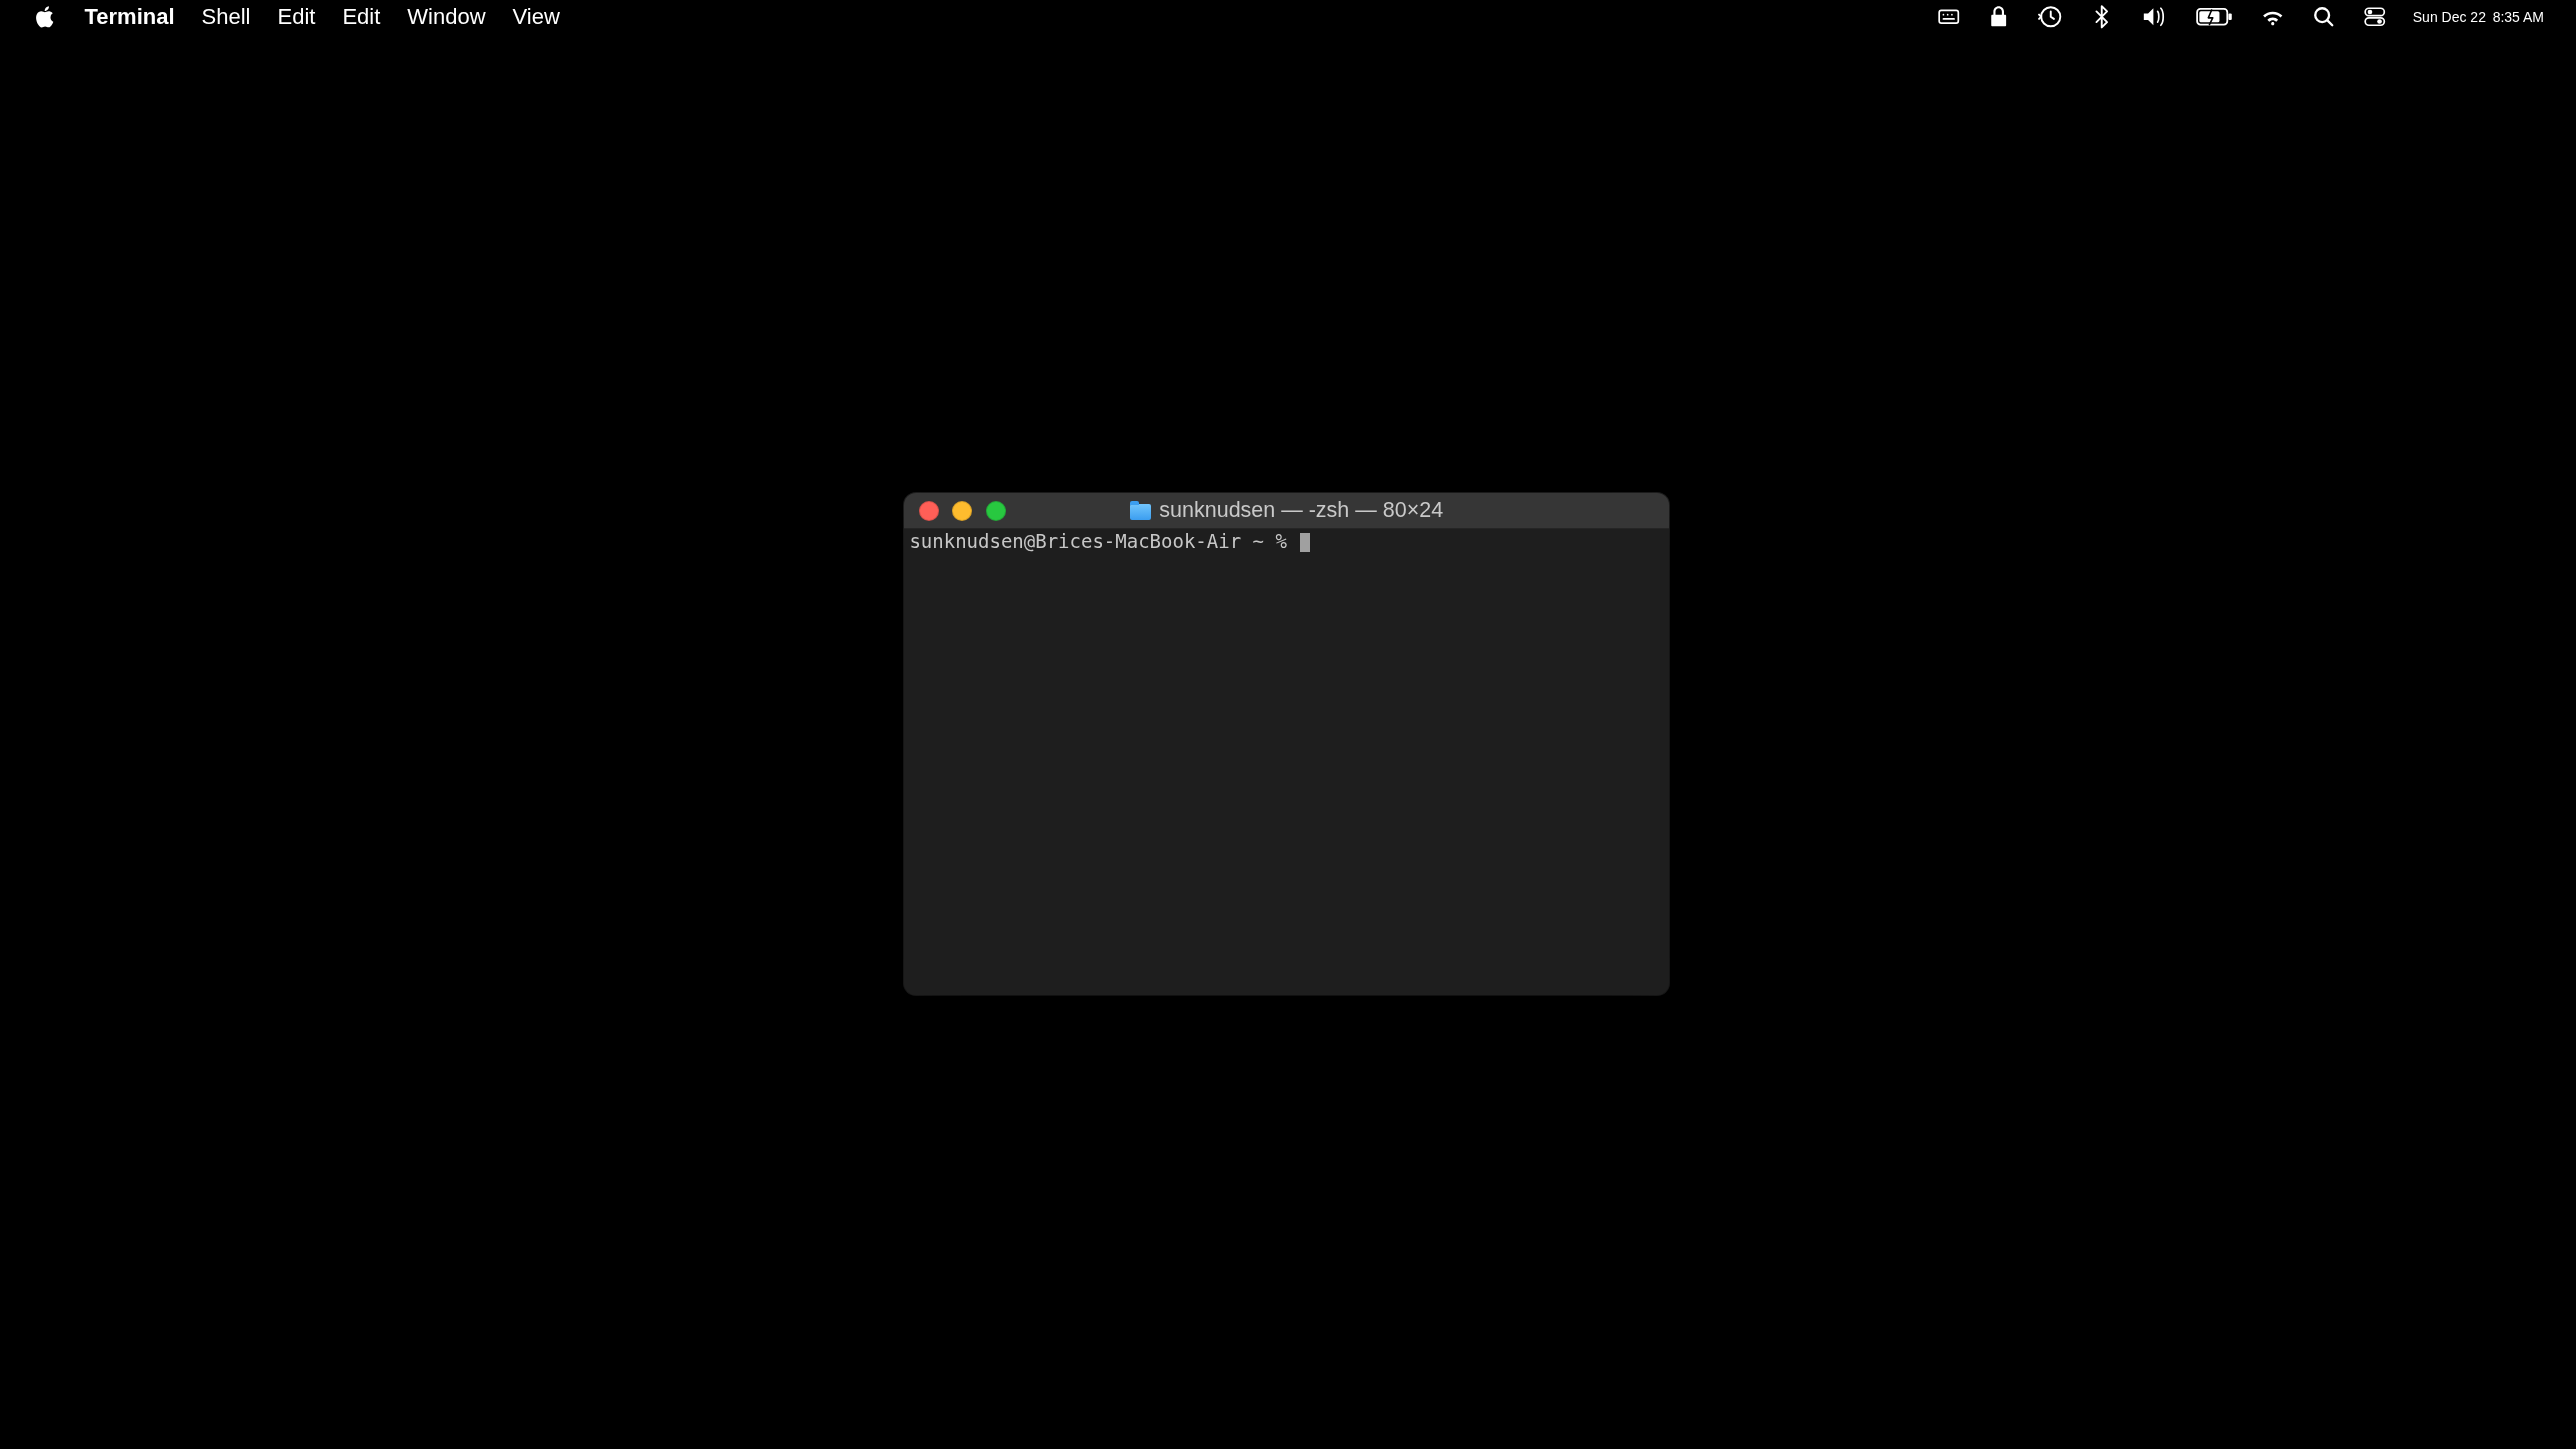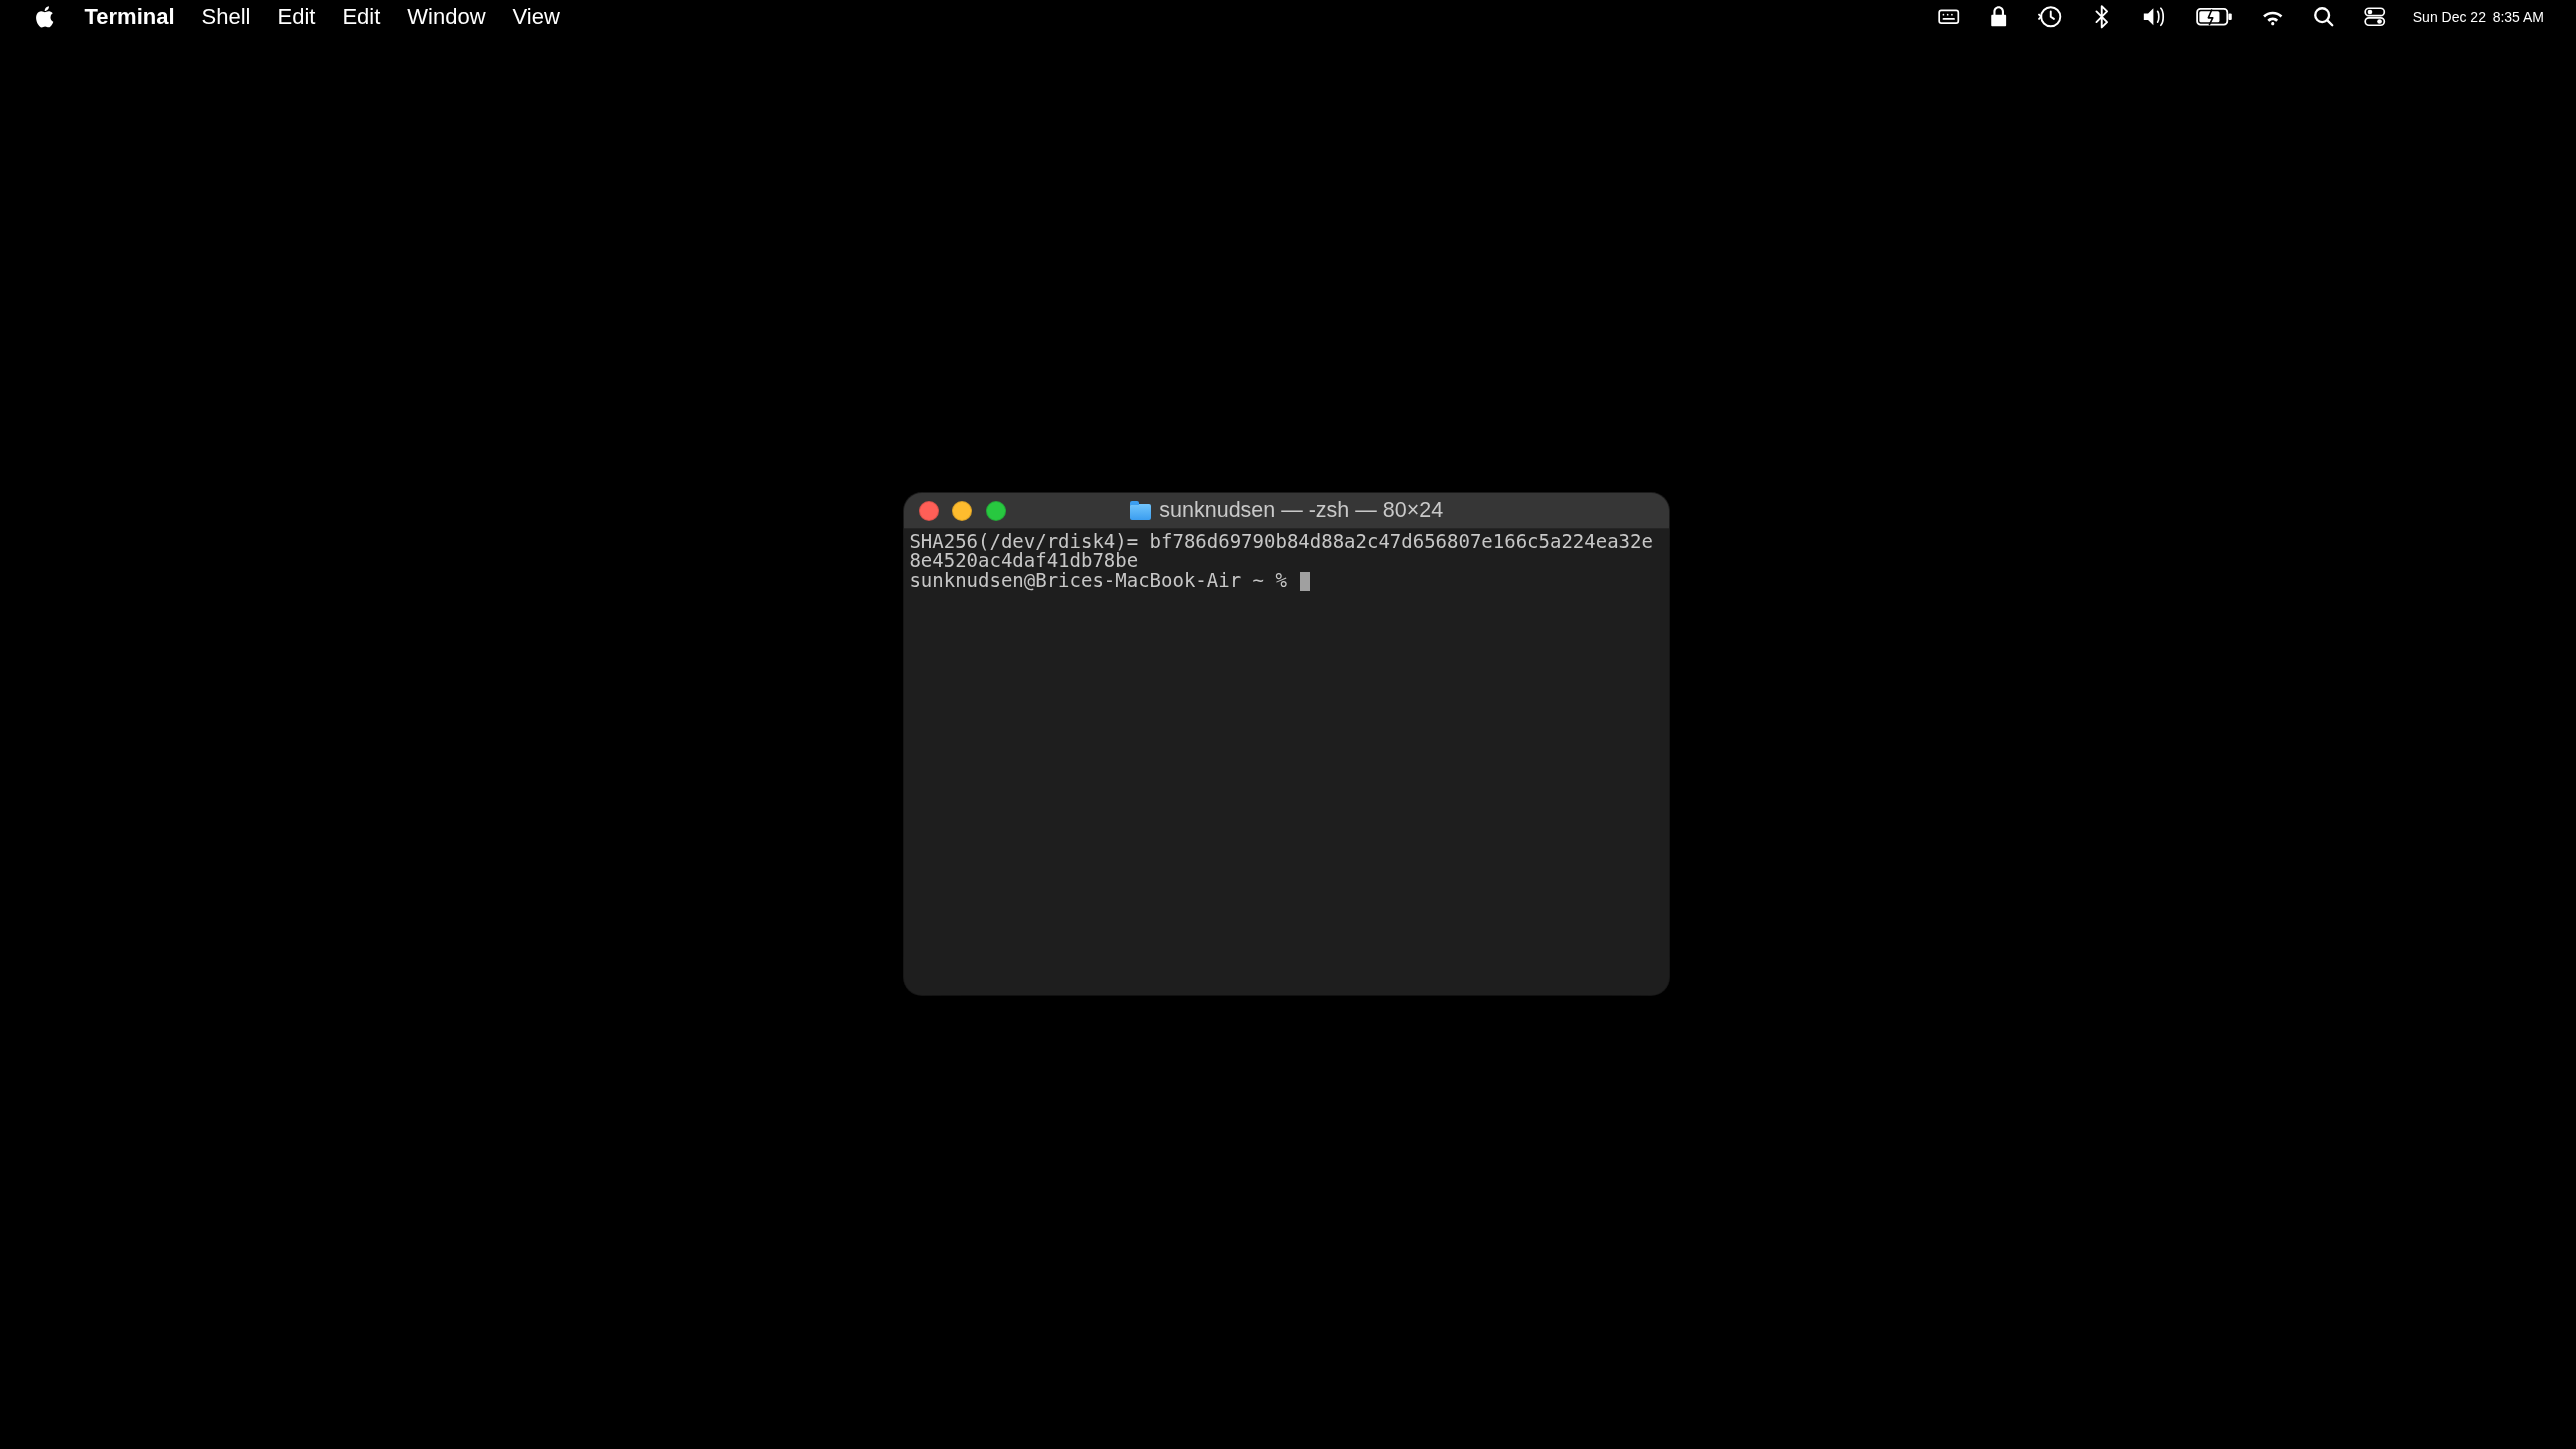--- a/index.html
+++ b/index.html
@@ -82,21 +82,21 @@
     }
     
     
     .terminal-window {
       position: absolute;
       left: 904px;
       top: 493px;
       width: 765px;
       height: 502px;
       background: #1e1e1e;
-      border-radius: 18px;
+      border-radius: 12px;
       box-shadow: 0 20px 54px rgba(0,0,0,0.6), 0 0 0 1px rgba(255,255,255,0.12);
       display: flex;
       flex-direction: column;
       overflow: hidden;
     }
     
     .terminal-titlebar {
       height: 36px;
       background: #363636;
       display: flex;
@@ -298,15 +298,15 @@
       <div class="traffic-light yellow"></div>
       <div class="traffic-light green"></div>
     </div>
     <div class="terminal-title-container">
       <span class="folder-icon">
         <span class="folder-icon-inner"></span>
       </span>
       <span>sunknudsen — -zsh — 80×24</span>
     </div>
   </div>
-  <div class="terminal-body"><span class="terminal-line">SHA256(/dev/rdisk4)= bf786d69790b84d88a2c47d656807e166c5a224ea32e8e4520ac4daf41db78be</span><span>sunknudsen@Brices-MacBook-Air ~ % </span><span class="cursor-block"></span></div>
+  <div class="terminal-body"><span>sunknudsen@Brices-MacBook-Air ~ % </span><span class="cursor-block"></span></div>
 </div>
 
 
 </body></html>

